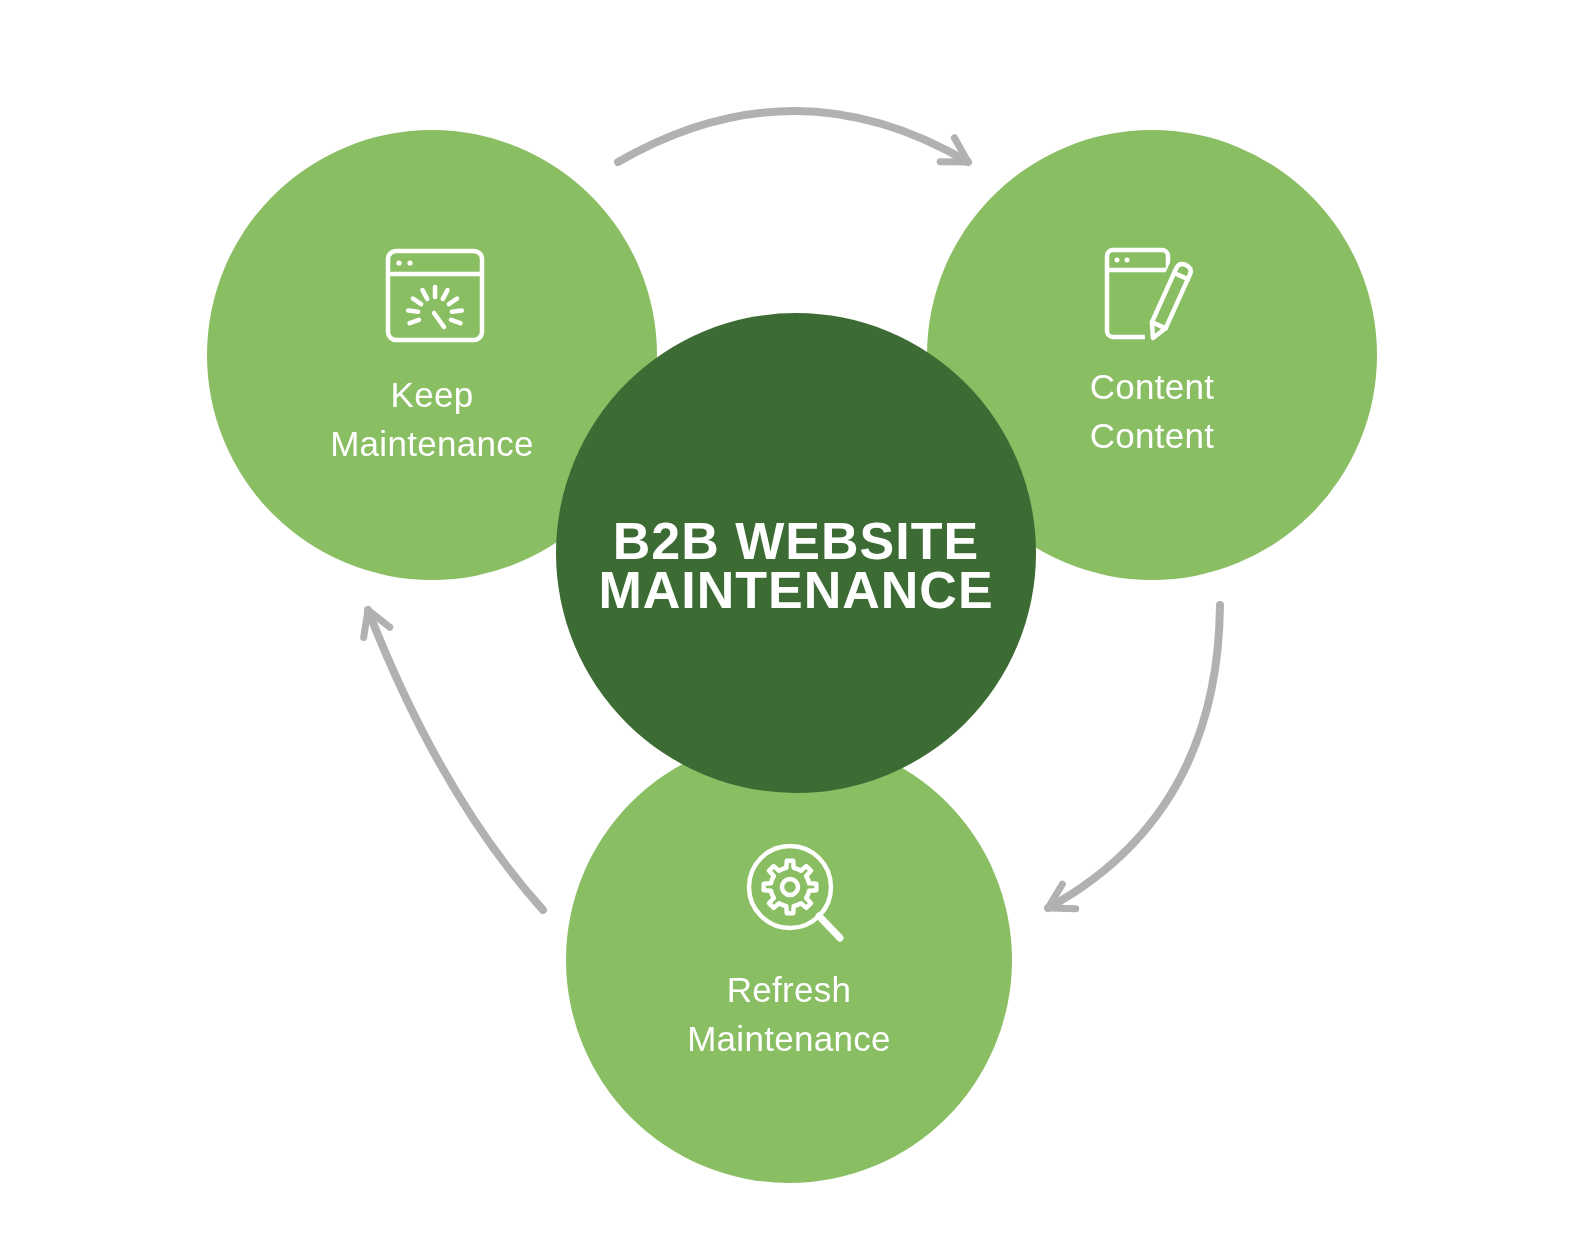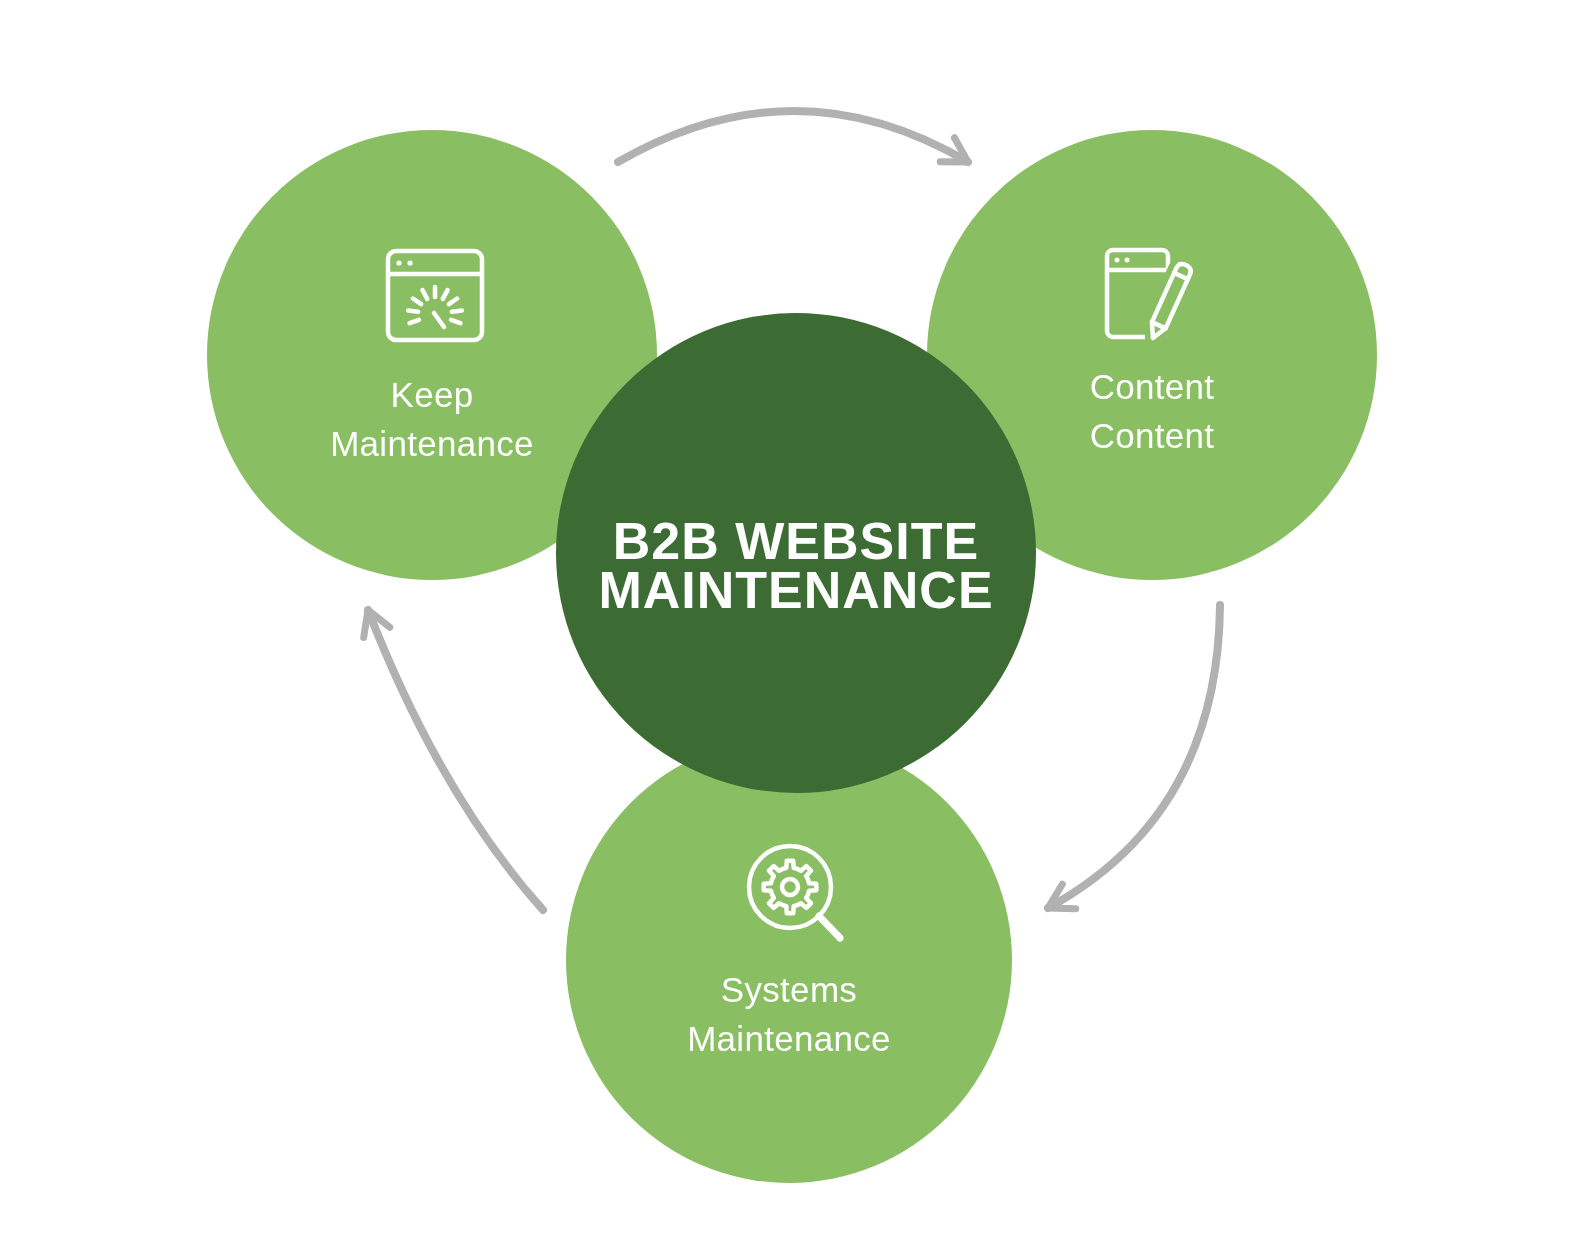--- a/index.html
+++ b/index.html
@@ -95,21 +95,21 @@
   </div>
 
   <div class="circle light node-systems">
     <svg class="node-icon" style="left:169px;top:98px;" width="110" height="110" viewBox="0 0 110 110">
       <circle class="icon-stroke" cx="55" cy="52" r="41"></circle>
       <line class="icon-stroke" style="stroke-width:7;" x1="84" y1="81" x2="105" y2="103"></line>
       <path id="gear-path" class="icon-stroke" d="M74.1,48.3 L 81.3,48.8 L 81.3,55.2 L 74.1,55.7 L 73.0,59.5 L 71.2,62.9 L 75.9,68.3 L 71.3,72.9 L 65.9,68.2 L 62.5,70.0 L 58.7,71.1 L 58.2,78.3 L 51.8,78.3 L 51.3,71.1 L 47.5,70.0 L 44.1,68.2 L 38.7,72.9 L 34.1,68.3 L 38.8,62.9 L 37.0,59.5 L 35.9,55.7 L 28.7,55.2 L 28.7,48.8 L 35.9,48.3 L 37.0,44.5 L 38.8,41.1 L 34.1,35.7 L 38.7,31.1 L 44.1,35.8 L 47.5,34.0 L 51.3,32.9 L 51.8,25.7 L 58.2,25.7 L 58.7,32.9 L 62.5,34.0 L 65.9,35.8 L 71.3,31.1 L 75.9,35.7 L 71.2,41.1 L 73.0,44.5 Z"></path>
       <circle class="icon-stroke" cx="55" cy="52" r="8"></circle>
     </svg>
     <div class="node-label systems-label">
-      <div>Systems</div>
+      <div>Refresh</div>
       <div>Maintenance</div>
     </div>
   </div>
 
   <div class="circle dark node-center">
     <div class="center-title">
       <div>B2B WEBSITE</div>
       <div>MAINTENANCE</div>
     </div>
   </div>

